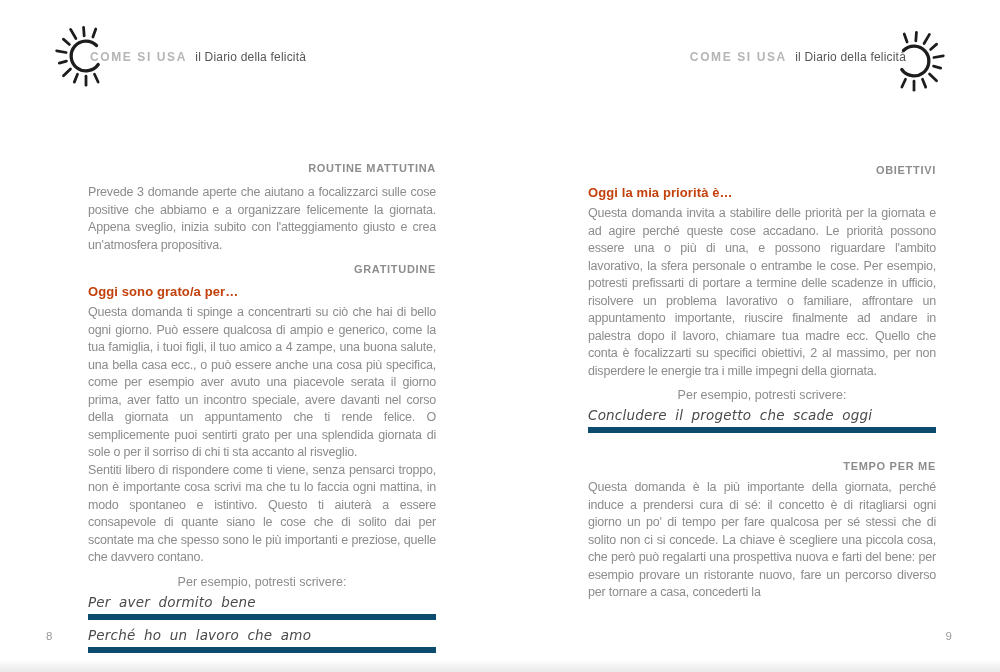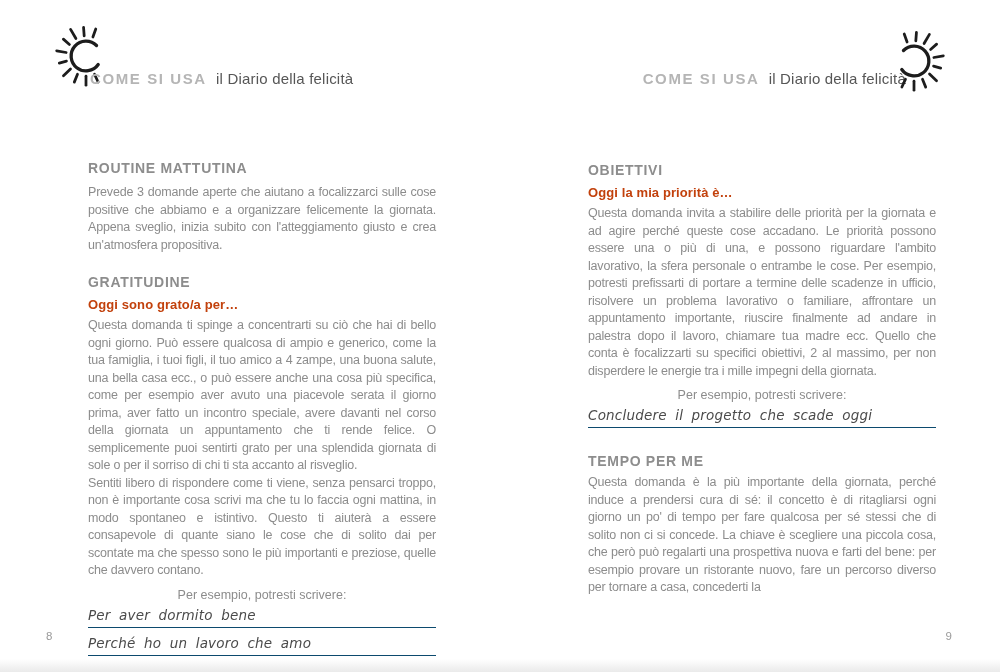--- a/index.html
+++ b/index.html
@@ -9,22 +9,21 @@
     font-family: "Liberation Sans", sans-serif;
     position: relative;
     overflow: hidden;
   }
 
   
   .running-header {
     position: absolute;
     top: 50px;
     white-space: nowrap;
-    font-size: 15px;
-    margin-top: 20px;
+    font-size: 12px;
   }
   .running-header.left  { left: 90px; }
   .running-header.right { right: 94px; text-align: right; }
   .brand {
     font-weight: bold;
     color: #b5b5b5;
     letter-spacing: 1.6px;
   }
   .subtitle {
     color: #565656;
@@ -38,25 +37,26 @@
   
   .col {
     position: absolute;
     width: 348px;
   }
   .col.left  { left: 88px;  top: 159px; }
   .col.right { left: 588px; top: 161px; }
 
   h2.section-title {
     margin: 0;
-    font-size: 14px;
+    font-size: 11px;
     line-height: 18px;
     font-weight: bold;
     color: #8d8d8d;
     letter-spacing: 0.7px;
+    text-align: right;
   }
   h3.section-subtitle {
     margin: 5px 0 0 0;
     font-size: 13px;
     line-height: 17px;
     font-weight: bold;
     color: #c2410c;
     letter-spacing: 0.1px;
   }
   p.body-text {
@@ -68,25 +68,25 @@
     text-align: justify;
   }
   p.body-text.cont { margin-top: 0; }
   p.prompt {
     margin: 7px 0 0 0;
     font-size: 12.5px;
     line-height: 17px;
     color: #8c8c8c;
     text-align: center;
   }
-  .section-gap-1 { margin-top: 19px; }
+  .section-gap-1 { margin-top: 6px; }
   .section-gap-2 { margin-top: 24px; }
 
   .example-line {
-    border-bottom: 1px solid #0c4a6e;
+    border-bottom: 6px solid #0c4a6e;
     padding: 3px 0 3px 0;
     font-family: "DejaVu Sans", sans-serif;
     font-style: italic;
     font-size: 13.5px;
     line-height: 17px;
     color: #4a4a4a;
     word-spacing: 4px;
     letter-spacing: 0.2px;
   }
   .example-line + .example-line { margin-top: 4px; }

